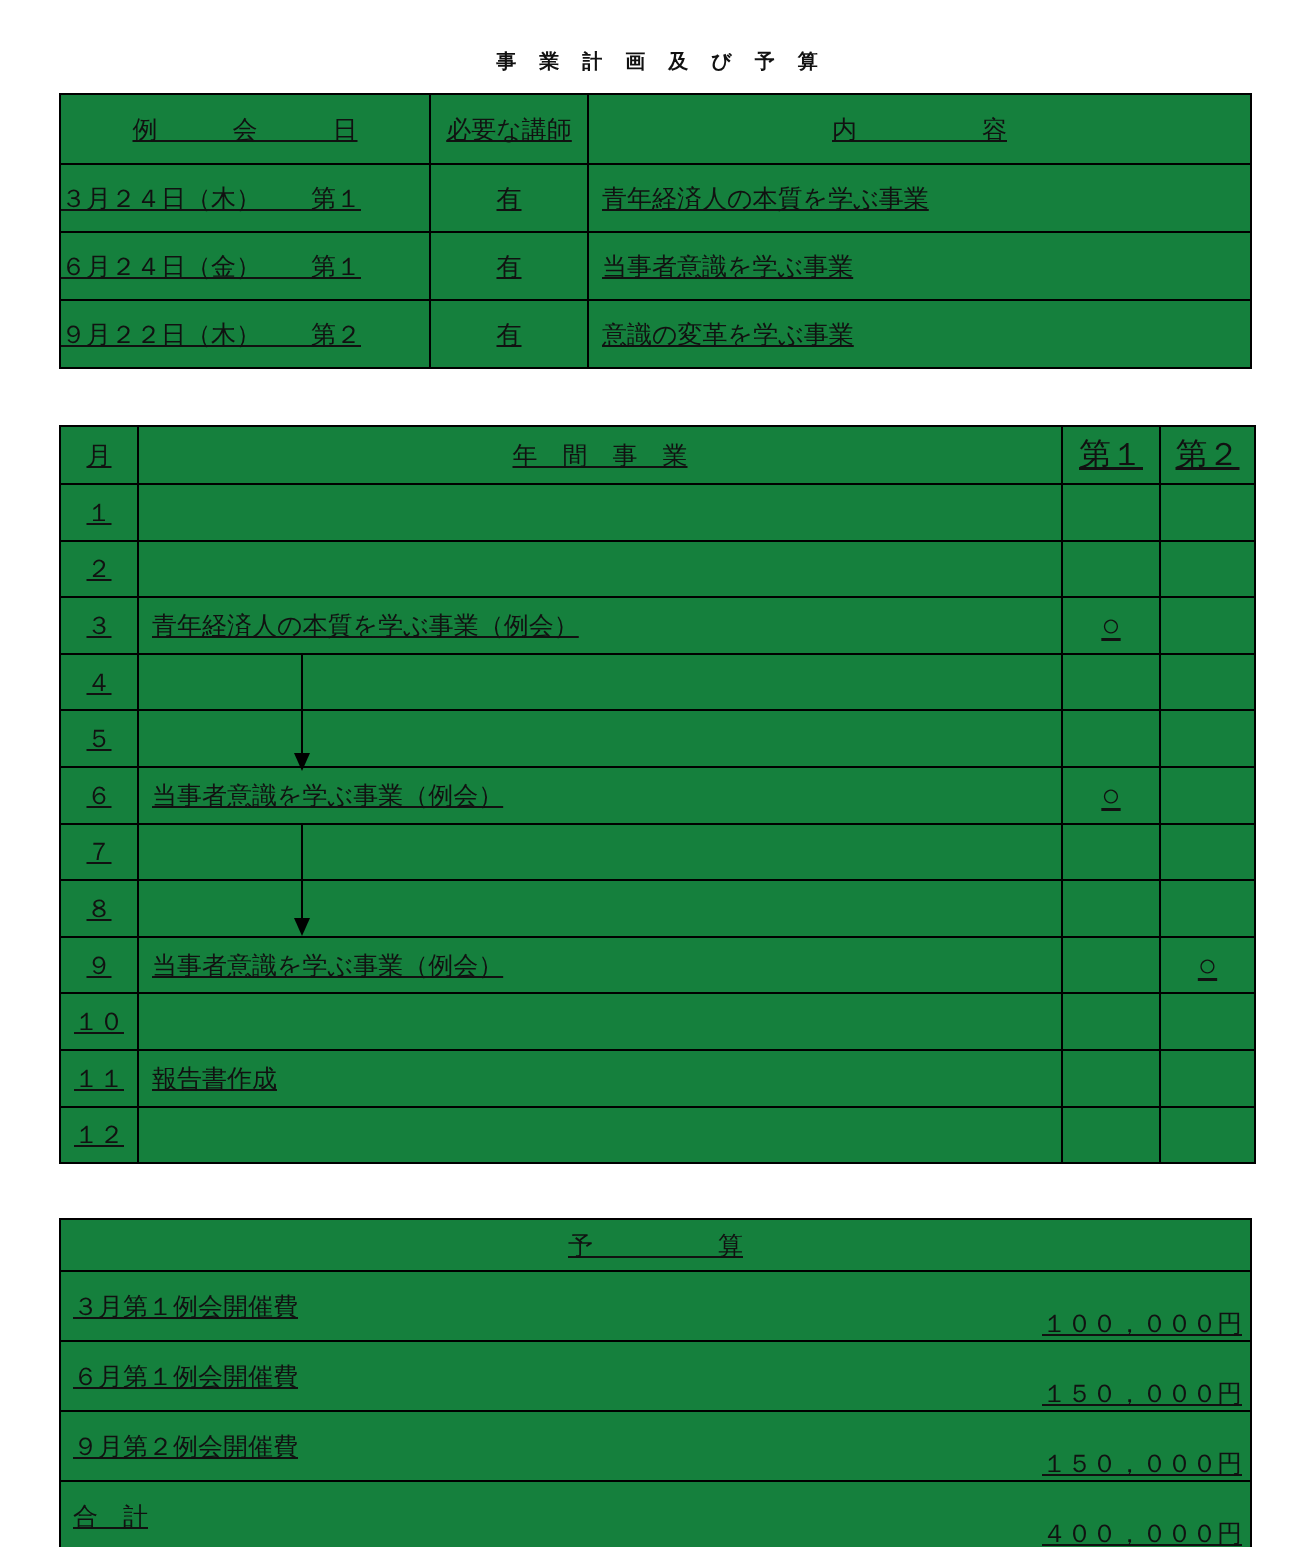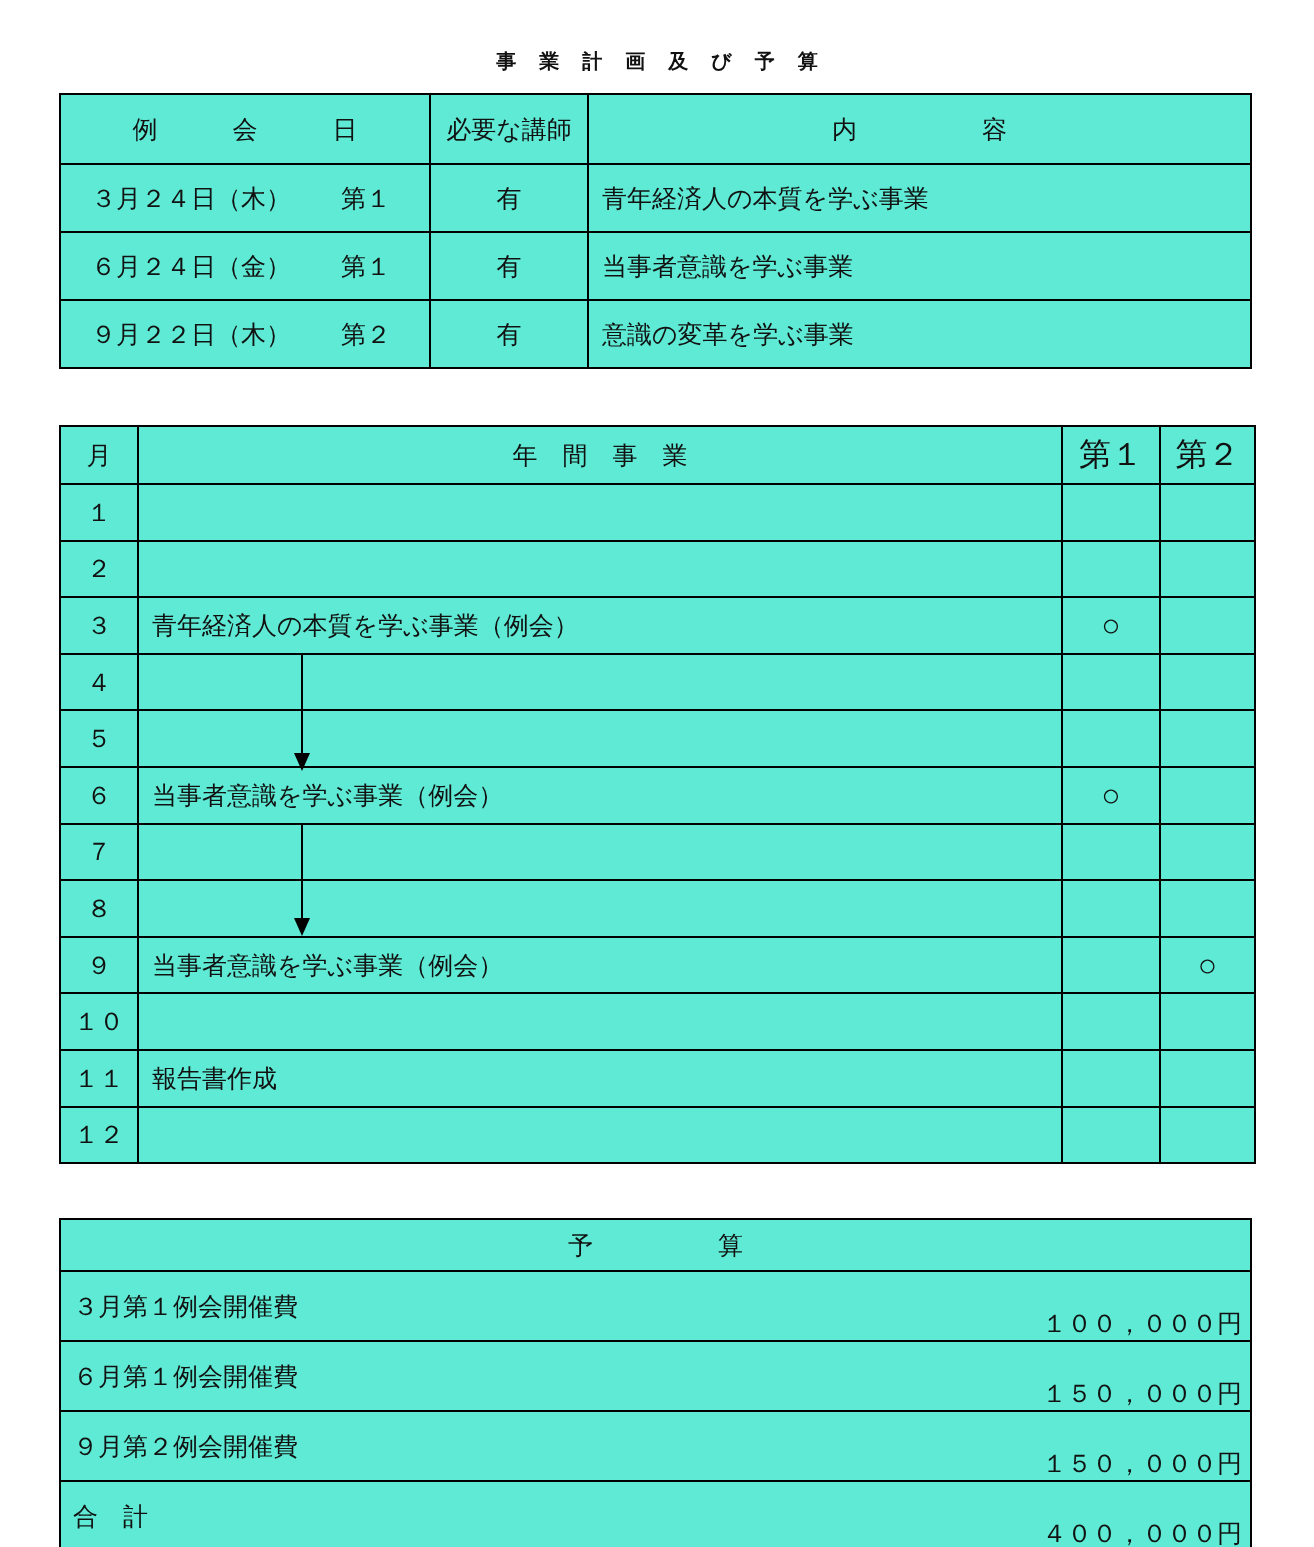--- a/index.html
+++ b/index.html
@@ -13,29 +13,29 @@
     font-size:25px;
     overflow:hidden;
   }
   .doc-title {
     position:absolute; top:48px; left:0; width:100%;
     text-align:center;
     font-size:20px; font-weight:bold;
     letter-spacing:23px; text-indent:23px;
     color:#111;
   }
-  table { border-collapse:collapse; table-layout:fixed; position:absolute; background:#5eead4; }
+  table { border-collapse:collapse; table-layout:fixed; position:absolute; background:#15803d;text-decoration:underline; }
   td { border:2px solid #000; vertical-align:middle; font-size:25px; color:#111; overflow:hidden; }
 
   
   .schedule { left:59px; top:93px; width:1191px; }
   .schedule tr.hdr { height:70px; }
   .schedule tr.data { height:68px; }
   .schedule td.c-date { text-align:center; }
-  .schedule td.c-date-val { text-align:center; padding-right:8px; }
+  .schedule td.c-date-val { text-align:left; padding-right:8px; }
   .schedule td.c-lect { text-align:center; }
   .schedule td.c-cont { text-align:left; padding-left:13px; }
   .schedule td.c-cont-hdr { text-align:center; }
 
   
   .annual { left:59px; top:425px; width:1195px; }
   .annual tr.hdr { height:58px; }
   .annual tr.data { height:56.6px; }
   .annual td.a-month { text-align:center; }
   .annual td.a-biz { text-align:left; padding-left:13px; }

